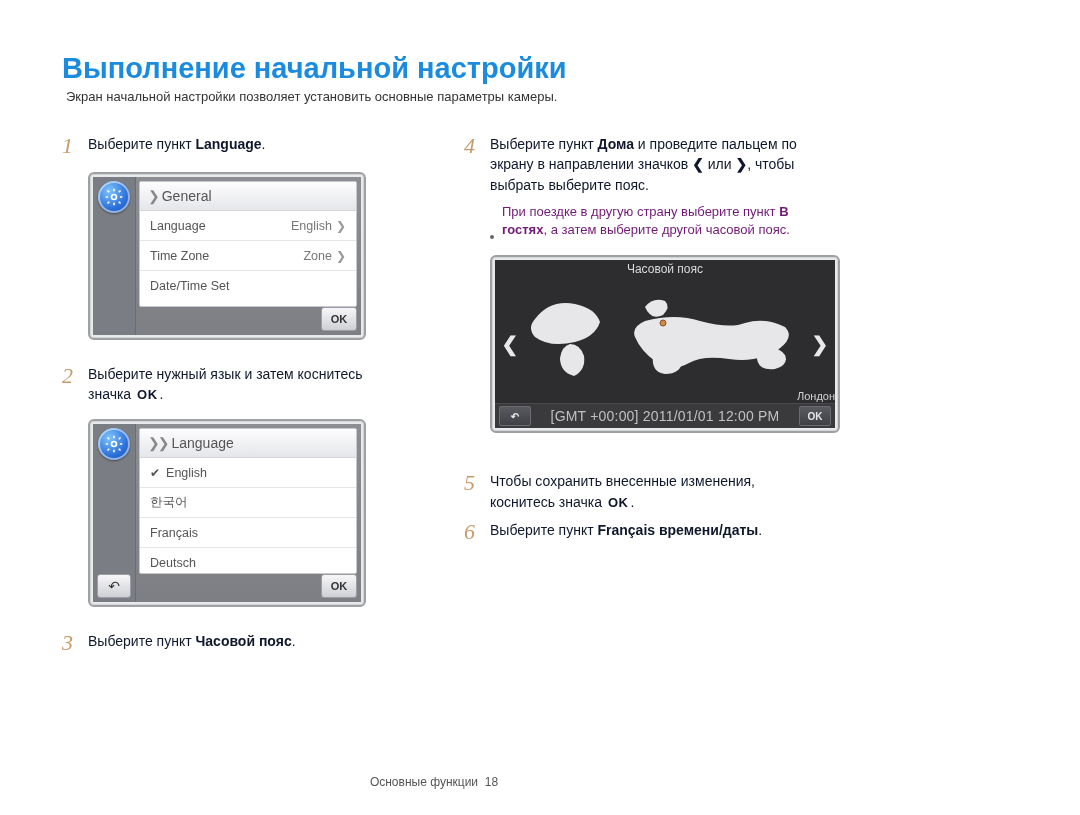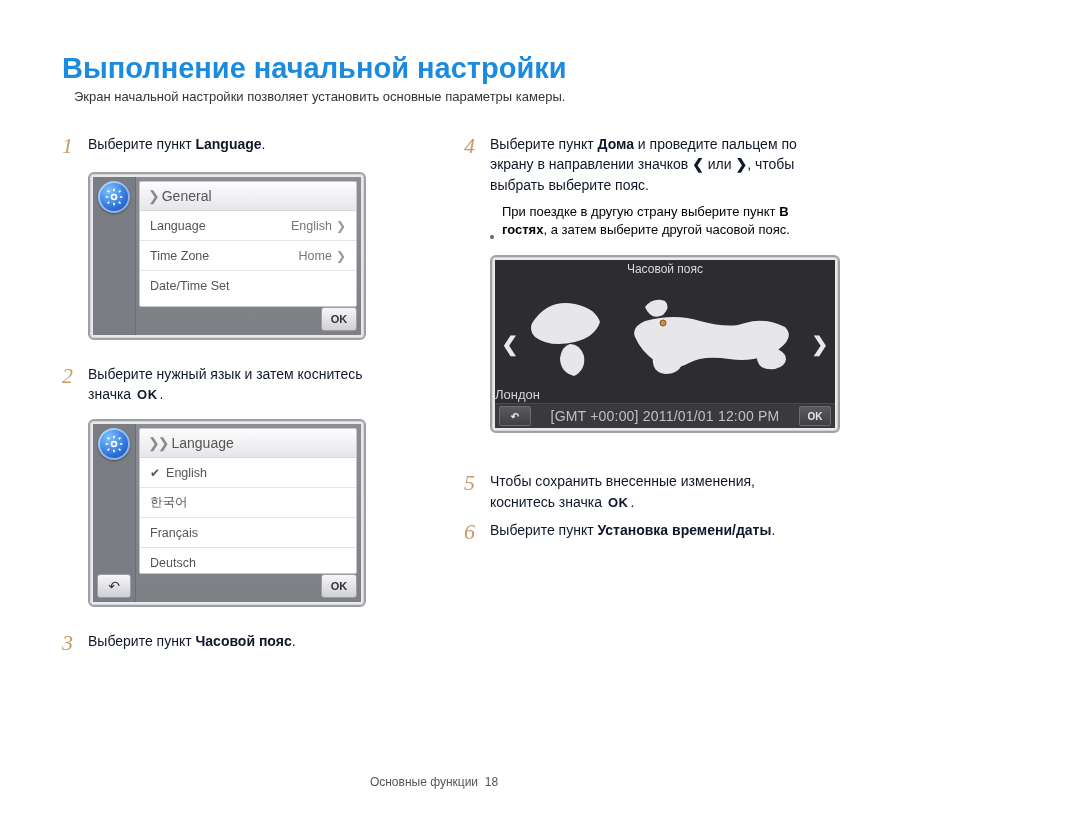--- a/index.html
+++ b/index.html
@@ -18,21 +18,21 @@
   }
   h1.title {
     color: #1b8be0;
     font-size: 29px;
     font-weight: 700;
     margin: 0 0 4px 0;
   }
   .subtitle {
     font-size: 13px;
     color: #333;
-    margin: 0 0 26px 12px;
+    margin: 0 0 26px 4px;
   }
   .columns {
     display: flex;
     gap: 60px;
   }
   .col {
     flex: 1 1 0;
     min-width: 0;
   }
   .step {
@@ -52,21 +52,21 @@
   .step-body {
     font-size: 14px;
     line-height: 1.45;
     color: #0f172a;
   }
   .step-body b { font-weight: 700; }
   .bullet {
     display: flex;
     align-items: flex-end;
     font-size: 13px;
-    color: #000000;
+    color: #701a75;
     margin: 6px 0 10px 26px;
     line-height: 1.4;
   }
   .bullet .dot {
     width: 4px; height: 4px; background:#666; border-radius:50%;
     margin: 7px 8px 0 0; flex:none;
   }
 
   .ok-glyph {
     display:inline-block; font-weight:700; font-size:13px; letter-spacing:0.5px;
@@ -153,22 +153,22 @@
   }
   .tz-map svg { width:100%; height:100%; }
   .tz-arrow {
     position:absolute; top:50%; transform:translateY(-50%);
     width:26px; height:26px; color:#e9e9ec; font-size:20px; font-weight:700;
     display:flex; align-items:center; justify-content:center;
   }
   .tz-arrow.left { left:2px; }
   .tz-arrow.right { right:2px; }
   .tz-city {
-    position:absolute; left:0; right:0; bottom:26px; text-align:left;
-    color:#d2d3d6; font-size:13px;
+    position:absolute; left:0; right:0; bottom:26px; text-align:right;
+    color:#d2d3d6; font-size:11px;
   }
   .tz-bar {
     position:absolute; left:0; right:0; bottom:0; height:24px;
     background:#3a3a3c; border-top:1px solid #4a4a4d;
     display:flex; align-items:center; justify-content:space-between;
     padding:0 4px;
   }
   .tz-bar .mini-btn {
     width:30px; height:18px; border:1px solid #6b6c70; border-radius:2px;
     background:linear-gradient(180deg,#5a5b60,#3f4044);
@@ -223,21 +223,21 @@
             <div class="row">
               <span>Language</span>
               <span class="val">
                   <span>English</span>
                   <span class="rchev">❯</span>
                 </span>
             </div>
             <div class="row">
               <span>Time Zone</span>
               <span class="val">
-                  <span>Home</span>
+                  <span>Zone</span>
                   <span class="rchev">❯</span>
                 </span>
             </div>
             <div class="row">
               <span>Date/Time Set</span>
               <span class="val"></span>
             </div>
           </div>
           <div class="ok-btn">OK</div>
         </div>
@@ -349,21 +349,21 @@
         <div class="step-num">5</div>
         <div class="step-body">
           <span>Чтобы сохранить внесенные изменения, коснитесь значка </span><span class="ok-glyph">OK</span><span>.</span>
         </div>
       </div>
 
       
       <div class="step">
         <div class="step-num">6</div>
         <div class="step-body">
-          <span>Выберите пункт </span><b>Установка времени/даты</b><span>.</span>
+          <span>Выберите пункт </span><b>Français времени/даты</b><span>.</span>
         </div>
       </div>
 
     </div>
   </div>
 
   <div class="footer">
     <span>Основные функции</span>&nbsp;&nbsp;<span>18</span>
   </div>
 </div>

